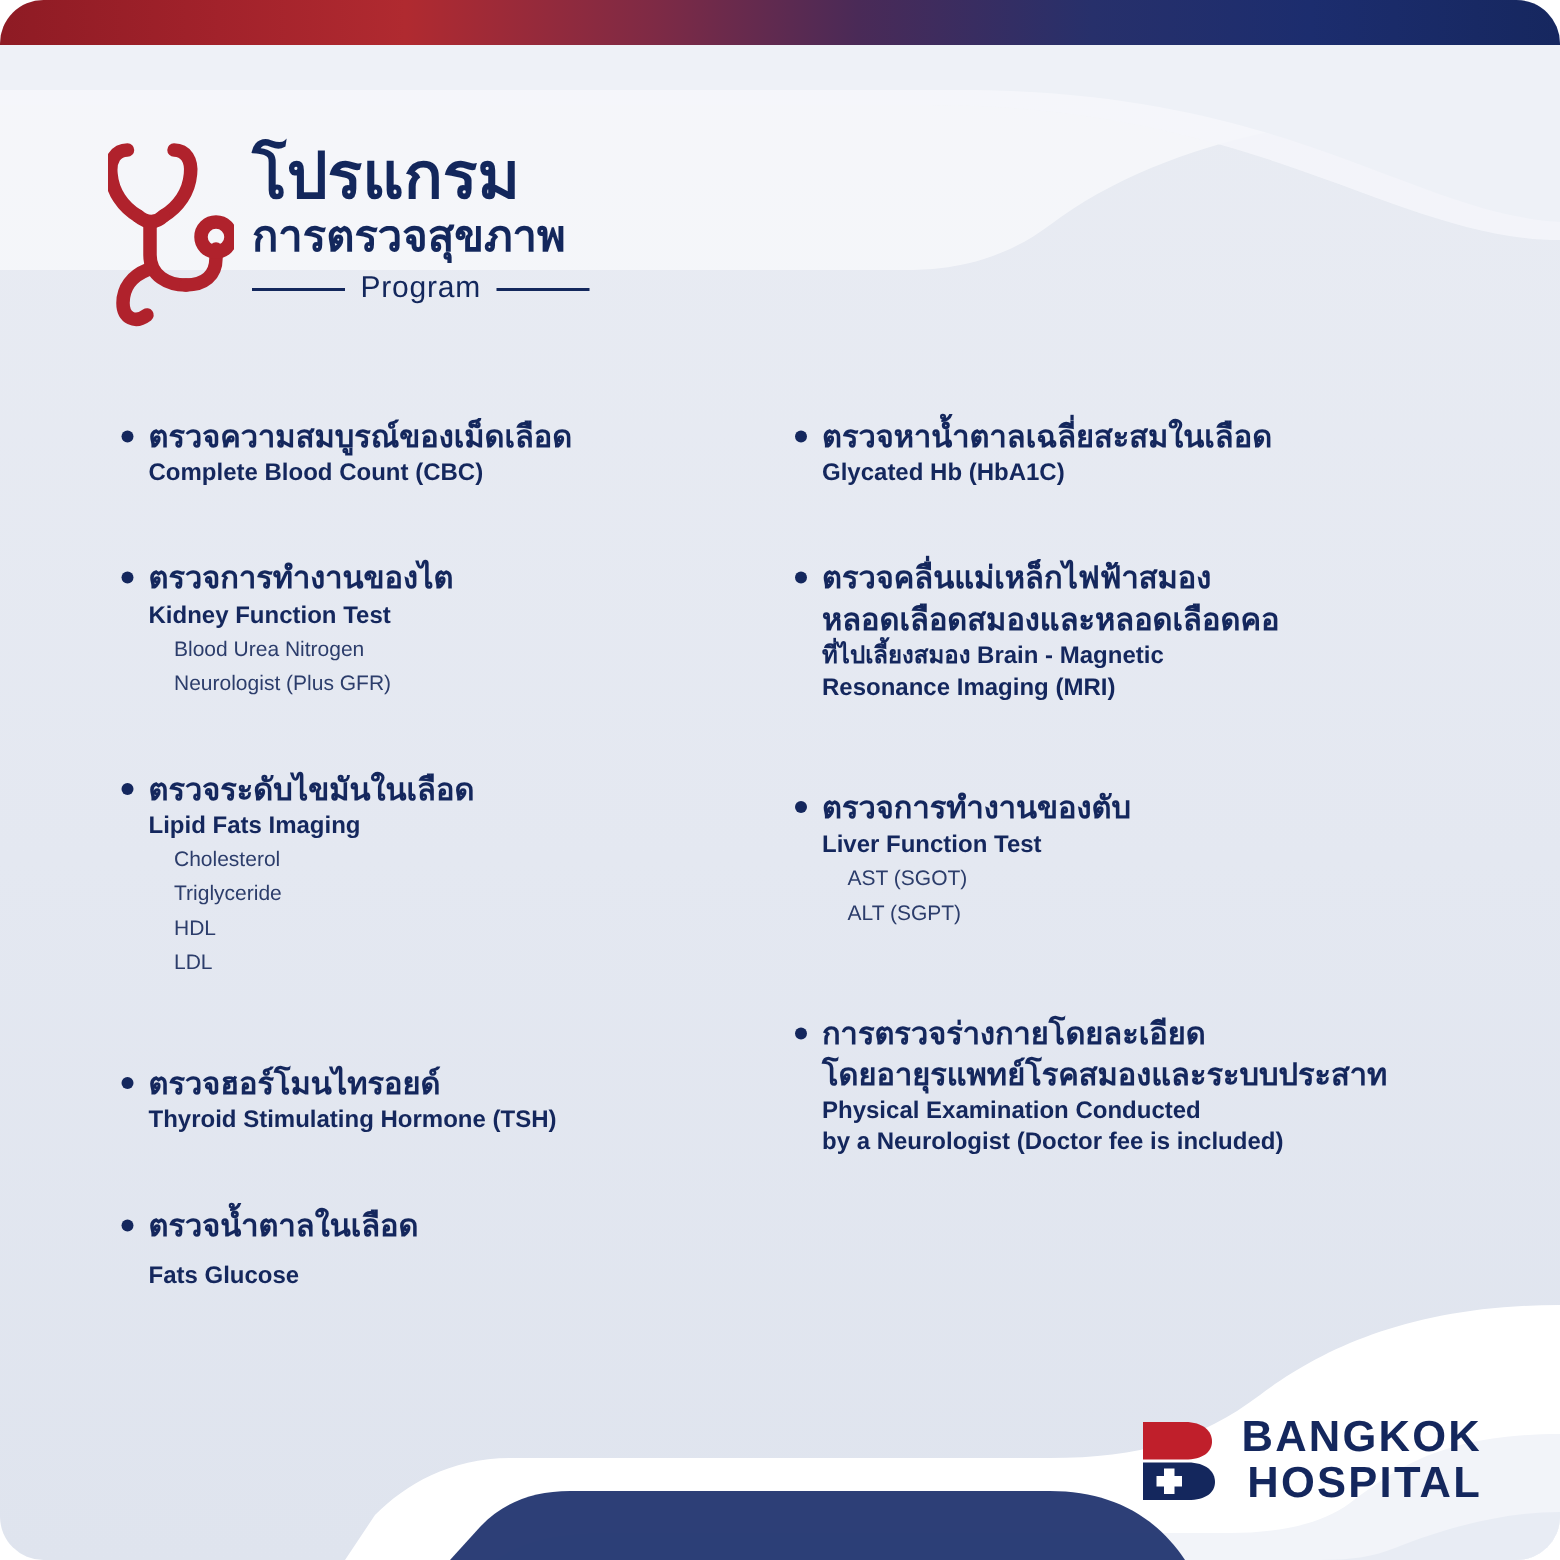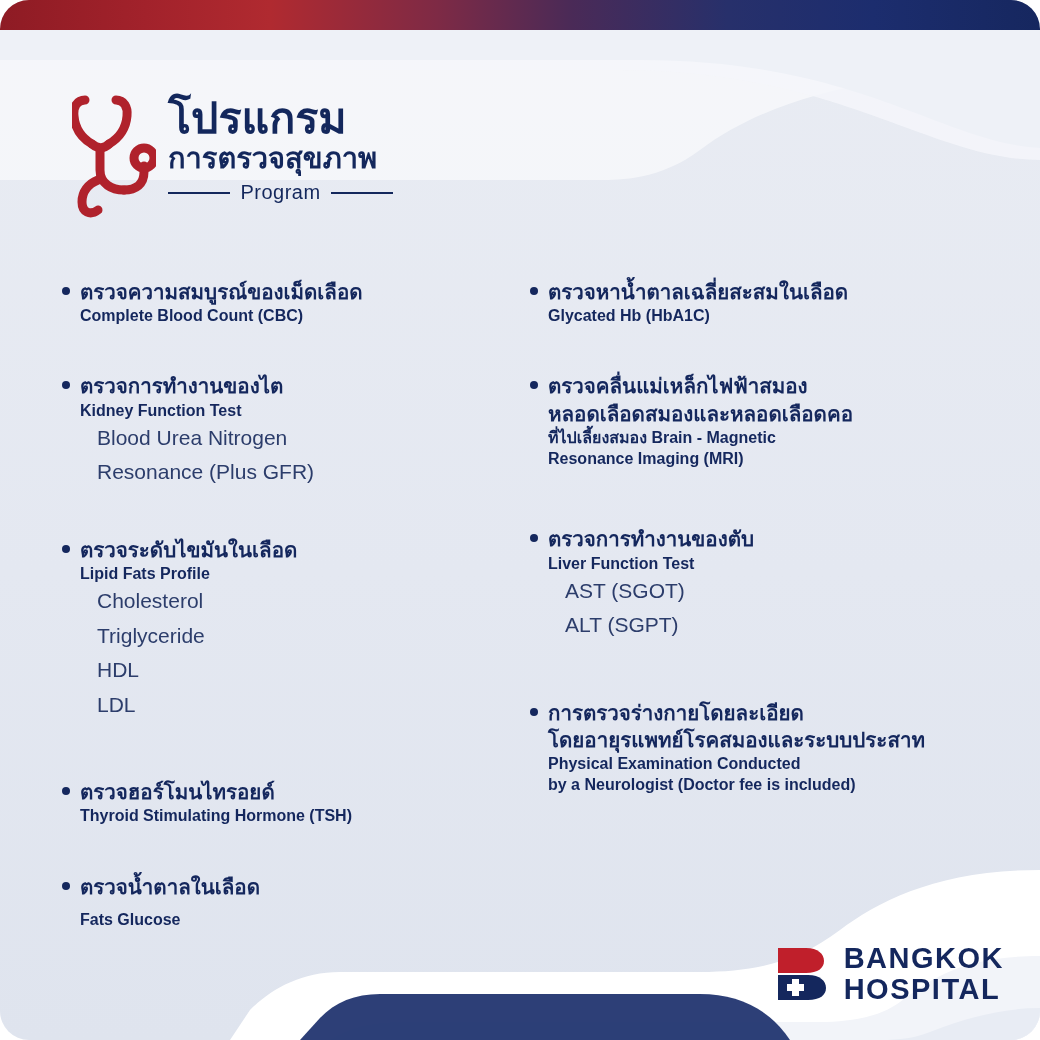--- a/index.html
+++ b/index.html
@@ -111,21 +111,21 @@
     position: absolute;
     top: 278px;
     left: 0;
     width: 1040px;
     height: 640px;
   }
   .col {
     position: absolute;
     top: 0;
   }
-  .col-left  { left: 60px;  width: 440px; }
+  .col-left  { left: 79px;  width: 440px; }
   .col-right { left: 528px; width: 460px; }
 
   .entry {
     position: relative;
     padding-left: 20px;
     margin-bottom: 28px;
   }
   .entry .dot {
     position: absolute;
     left: 2px;
@@ -141,39 +141,40 @@
     color: #14275d;
     line-height: 1.32;
   }
   .en-line {
     font-size: 16px;
     font-weight: bold;
     color: #14275d;
     line-height: 1.34;
   }
   .sub-line {
-    font-size: 21px;
+    font-size: 14px;
     font-weight: normal;
     color: #2c3d6b;
     line-height: 1.64;
     padding-left: 17px;
   }
 
   
   .gap-lg { margin-bottom: 46px; }
   .gap-xl { margin-bottom: 56px; }
   .en-spaced { margin-top: 9px; }
 
   
   .bkk-logo {
     position: absolute;
-    right: 36px;
+    right: 52px;
     bottom: 36px;
     display: flex;
     align-items: center;
+    text-align: right;
   }
   .bkk-mark {
     width: 56px;
     height: 56px;
     margin-right: 12px;
     flex: 0 0 auto;
   }
   .bkk-words {
     line-height: 1.0;
   }
@@ -237,27 +238,27 @@
         <span class="dot"></span>
         <div class="th-line">ตรวจความสมบูรณ์ของเม็ดเลือด</div>
         <div class="en-line">Complete Blood Count (CBC)</div>
       </div>
 
       <div class="entry gap-lg">
         <span class="dot"></span>
         <div class="th-line">ตรวจการทำงานของไต</div>
         <div class="en-line">Kidney Function Test</div>
         <div class="sub-line">Blood Urea Nitrogen</div>
-        <div class="sub-line">Resonance (Plus GFR)</div>
+        <div class="sub-line">Neurologist (Plus GFR)</div>
       </div>
 
       <div class="entry gap-xl">
         <span class="dot"></span>
         <div class="th-line">ตรวจระดับไขมันในเลือด</div>
-        <div class="en-line">Lipid Fats Profile</div>
+        <div class="en-line">Lipid Fats Imaging</div>
         <div class="sub-line">Cholesterol</div>
         <div class="sub-line">Triglyceride</div>
         <div class="sub-line">HDL</div>
         <div class="sub-line">LDL</div>
       </div>
 
       <div class="entry gap-lg">
         <span class="dot"></span>
         <div class="th-line">ตรวจฮอร์โมนไทรอยด์</div>
         <div class="en-line">Thyroid Stimulating Hormone (TSH)</div>

